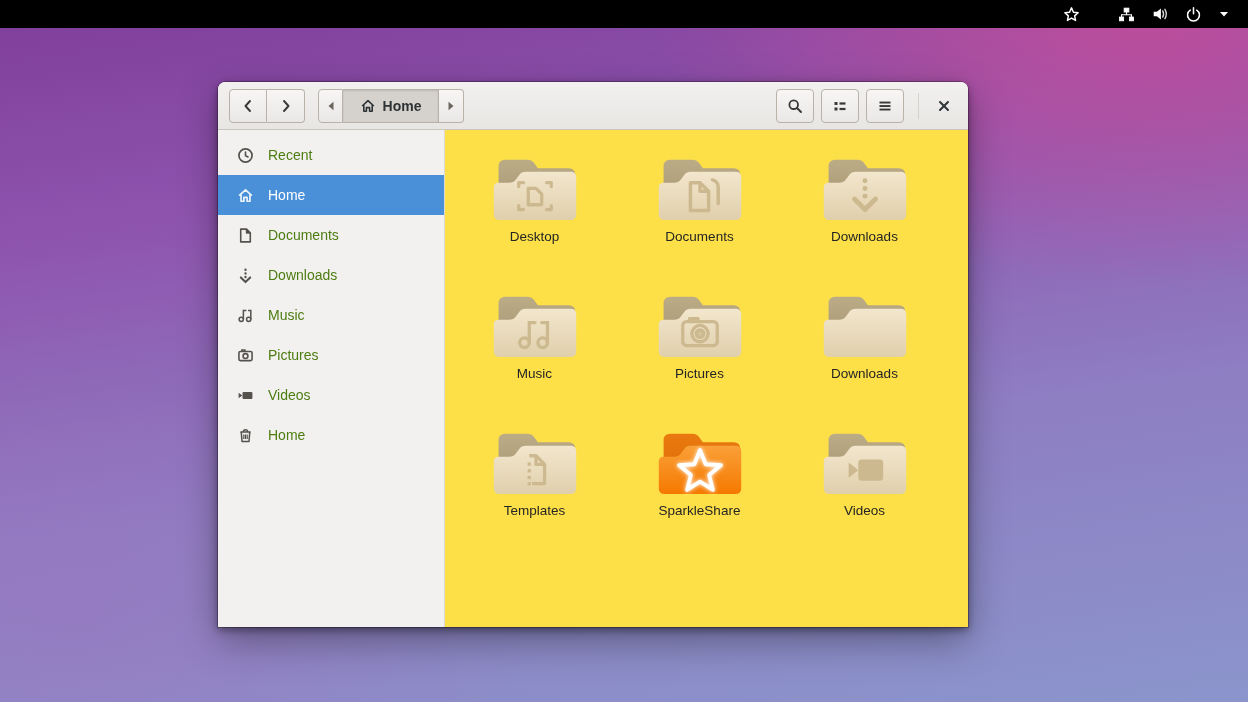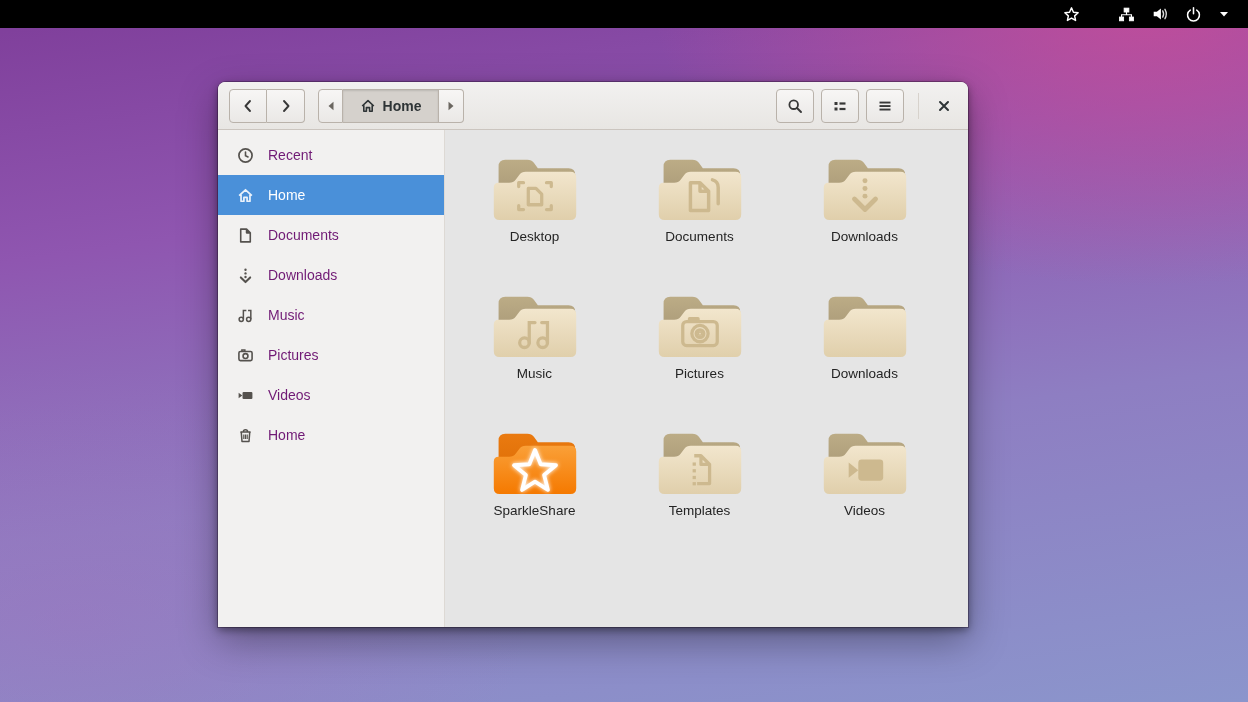--- a/index.html
+++ b/index.html
@@ -45,27 +45,27 @@
   .tb-sep { width:1px; height:26px; background:#d7d2cc; margin:0 12px 0 14px; }
   .closebtn { width:26px; height:26px; display:flex; align-items:center; justify-content:center;
     color:#2e3436; cursor:pointer; border-radius:4px; }
 
   .body { flex:1; display:flex; min-height:0; }
 
   
   .sidebar { width:227px; flex:0 0 227px; background:#f2f1f0; border-right:1px solid #ddd9d4;
     padding-top:5px; border-radius:0; }
   .srow { height:40px; display:flex; align-items:center; padding-left:19px; gap:14px;
-    color:#701a75; font-size:14px; cursor:pointer; }
+    color:#4d7c0f; font-size:14px; cursor:pointer; }
   .srow .sicon { width:17px; height:17px; color:#55524e; display:flex; align-items:center; }
   .srow.selected { background:#4a90d9; color:#fff; }
   .srow.selected .sicon { color:#eaf2fb; }
 
   
-  .content { flex:1; background:#e5e5e5; padding:20px 0 0 7px; display:grid;
+  .content { flex:1; background:#fde047; padding:20px 0 0 7px; display:grid;
     grid-template-columns:165px 165px 165px; grid-auto-rows:137px; align-content:start; }
   .cell { display:flex; flex-direction:column; align-items:center; cursor:pointer; }
   .cell svg.folder { display:block; }
   .flabel { margin-top:4px; font-size:13.5px; color:#242424; }
 
   .defs-holder { position:absolute; width:0; height:0; overflow:hidden; }
 </style>
 </head>
 <body>
 
@@ -357,46 +357,46 @@
       <div class="cell">
         <svg class="folder" width="92" height="75" viewBox="0 0 96 78">
           <path d="M10,66 L10,17 Q10,10 17,10 L40,10 Q44.5,10 46.8,13.2 L51,19 L83,19 Q90,19 90,26 L90,66 Z" fill="url(#gBack)"></path>
           <path d="M11,73 Q5,73 5,67 L5,39 Q5,34 10,34 L21,34 Q25.5,34 28,30.6 L31.5,25.9 Q34,22.5 38.3,22.5 L85,22.5 Q91,22.5 91,28.5 L91,67 Q91,73 85,73 Z" fill="url(#gFront)"></path>
         </svg>
         <div class="flabel">Downloads</div>
       </div>
 
       <div class="cell">
         <svg class="folder" width="92" height="75" viewBox="0 0 96 78">
-          <path d="M10,66 L10,17 Q10,10 17,10 L40,10 Q44.5,10 46.8,13.2 L51,19 L83,19 Q90,19 90,26 L90,66 Z" fill="url(#gOBack)"></path>
-          <path d="M11,73 Q5,73 5,67 L5,39 Q5,34 10,34 L21,34 Q25.5,34 28,30.6 L31.5,25.9 Q34,22.5 38.3,22.5 L85,22.5 Q91,22.5 91,28.5 L91,67 Q91,73 85,73 Z" fill="url(#gOFront)"></path>
-          <path d="M48,27 L53.9,41.9 L69.9,42.9 L57.5,53.1 L61.5,68.6 L48,60 L34.5,68.6 L38.5,53.1 L26.1,42.9 L42.1,41.9 Z" fill="none" stroke="#ffffff" stroke-width="4" stroke-linejoin="round" filter="url(#glow)"></path>
-        </svg>
-        <div class="flabel">SparkleShare</div>
-      </div>
-
-      <div class="cell">
-        <svg class="folder" width="92" height="75" viewBox="0 0 96 78">
           <path d="M10,66 L10,17 Q10,10 17,10 L40,10 Q44.5,10 46.8,13.2 L51,19 L83,19 Q90,19 90,26 L90,66 Z" fill="url(#gBack)"></path>
           <path d="M11,73 Q5,73 5,67 L5,39 Q5,34 10,34 L21,34 Q25.5,34 28,30.6 L31.5,25.9 Q34,22.5 38.3,22.5 L85,22.5 Q91,22.5 91,28.5 L91,67 Q91,73 85,73 Z" fill="url(#gFront)"></path>
           <g stroke="#cdb98f" stroke-width="3.4" fill="none" stroke-linejoin="round">
             <path d="M42,33 h7 l9,9 v20 h-13 M49,33 v9 h9"></path>
           </g>
           <g fill="#cdb98f">
             <rect x="40.3" y="40" width="3.4" height="3.4"></rect>
               <rect x="40.3" y="47" width="3.4" height="3.4"></rect>
             <rect x="40.3" y="54" width="3.4" height="3.4"></rect>
               <rect x="40.3" y="60.5" width="3.4" height="3.4"></rect>
           </g>
         </svg>
         <div class="flabel">Templates</div>
       </div>
 
       <div class="cell">
         <svg class="folder" width="92" height="75" viewBox="0 0 96 78">
+          <path d="M10,66 L10,17 Q10,10 17,10 L40,10 Q44.5,10 46.8,13.2 L51,19 L83,19 Q90,19 90,26 L90,66 Z" fill="url(#gOBack)"></path>
+          <path d="M11,73 Q5,73 5,67 L5,39 Q5,34 10,34 L21,34 Q25.5,34 28,30.6 L31.5,25.9 Q34,22.5 38.3,22.5 L85,22.5 Q91,22.5 91,28.5 L91,67 Q91,73 85,73 Z" fill="url(#gOFront)"></path>
+          <path d="M48,27 L53.9,41.9 L69.9,42.9 L57.5,53.1 L61.5,68.6 L48,60 L34.5,68.6 L38.5,53.1 L26.1,42.9 L42.1,41.9 Z" fill="none" stroke="#ffffff" stroke-width="4" stroke-linejoin="round" filter="url(#glow)"></path>
+        </svg>
+        <div class="flabel">SparkleShare</div>
+      </div>
+
+      <div class="cell">
+        <svg class="folder" width="92" height="75" viewBox="0 0 96 78">
           <path d="M10,66 L10,17 Q10,10 17,10 L40,10 Q44.5,10 46.8,13.2 L51,19 L83,19 Q90,19 90,26 L90,66 Z" fill="url(#gBack)"></path>
           <path d="M11,73 Q5,73 5,67 L5,39 Q5,34 10,34 L21,34 Q25.5,34 28,30.6 L31.5,25.9 Q34,22.5 38.3,22.5 L85,22.5 Q91,22.5 91,28.5 L91,67 Q91,73 85,73 Z" fill="url(#gFront)"></path>
           <g fill="#cdb98f">
             <path d="M31,40 L41,48 L31,56 Z"></path>
             <rect x="41" y="37" width="26" height="22" rx="3.5"></rect>
           </g>
         </svg>
         <div class="flabel">Videos</div>
       </div>
 

